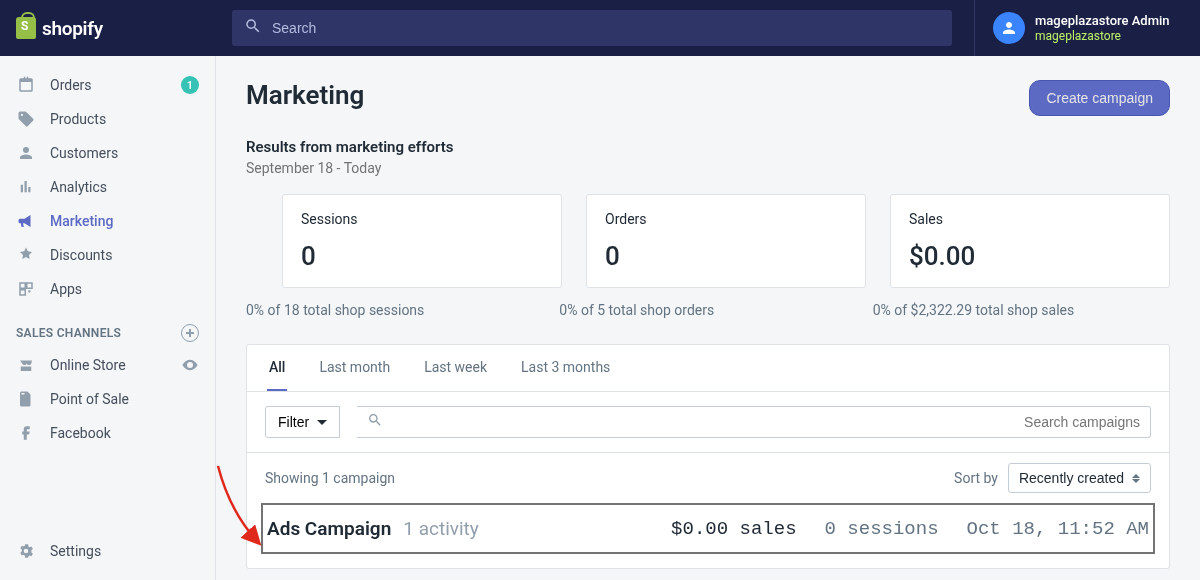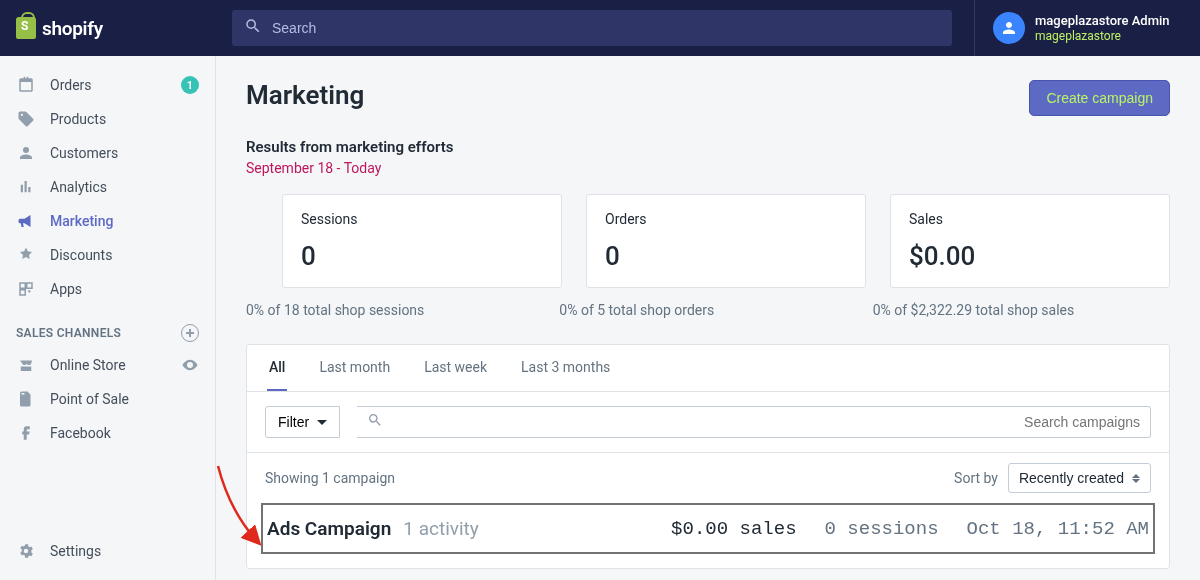--- a/index.html
+++ b/index.html
@@ -90,26 +90,26 @@
   .nav-section .plus-circle::after{ left:7px; top:4px; width:1.5px; height:8px; }
   .nav-item .eye { margin-left:auto; width:18px; height:18px; }
   .nav-item .eye svg{ width:18px; height:18px; fill:#919eab;}
   .sidebar-footer { margin-top:auto; }
 
   
   .main { flex:1; padding:24px 30px 10px; overflow:auto; }
   .page-head { display:flex; align-items:flex-start; justify-content:space-between; }
   .page-title { font-size:26px; font-weight:600; color:#212b36; }
   .btn-primary {
-    background:#5c6ac4; color:#bef264; border:1px solid #4755b0; border-radius:5px;
+    background:#5c6ac4; color:#e5e5e5; border:1px solid #4755b0; border-radius:11px;
     padding:9px 16px; font-size:14px; font-weight:500; cursor:pointer;
   }
   .subhead { margin-top:22px; }
   .subhead-title { font-size:15px; font-weight:600; color:#212b36; }
-  .subhead-range { font-size:14px; color:#be185d; margin-top:4px; }
+  .subhead-range { font-size:14px; color:#737373; margin-top:4px; }
 
   .stats-row { display:flex; gap:24px; margin-top:18px;margin-left:36px; }
   .stat-card {
     flex:1; background:#fff; border:1px solid #dfe3e8; border-radius:3px;
     padding:16px 18px;
   }
   .stat-label { font-size:14px; color:#212b36; }
   .stat-value { font-size:26px; font-weight:500; margin-top:14px; }
   .stat-foot-row { display:flex; gap:16px; margin-top:14px; }
   .stat-foot { flex:1; font-size:14px; color:#637381; }

